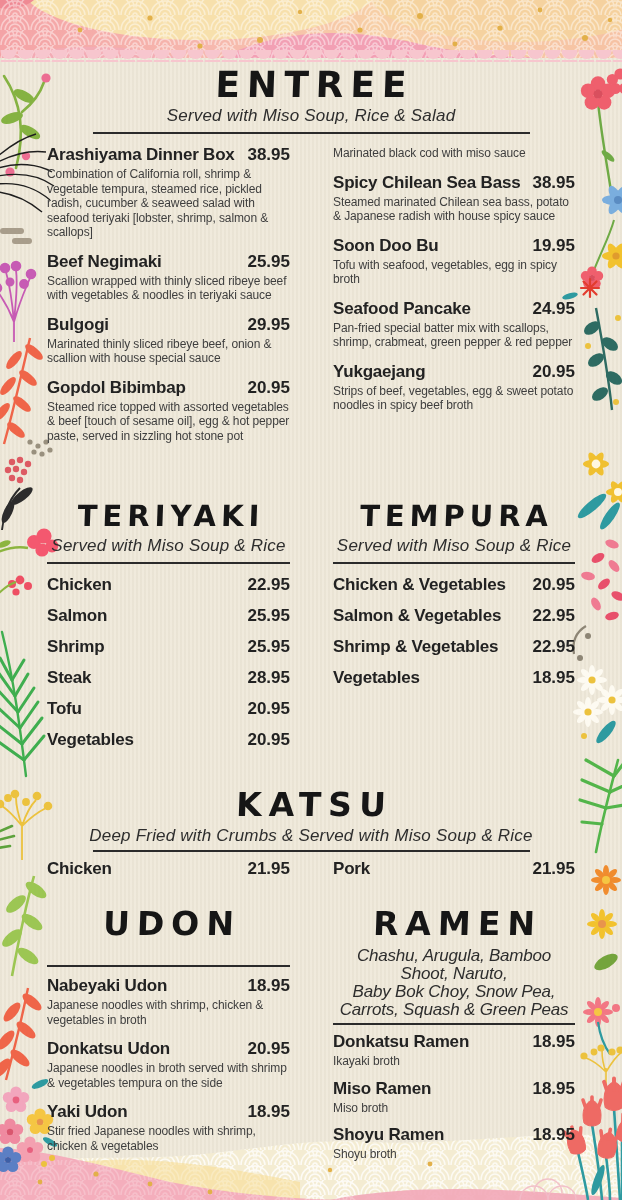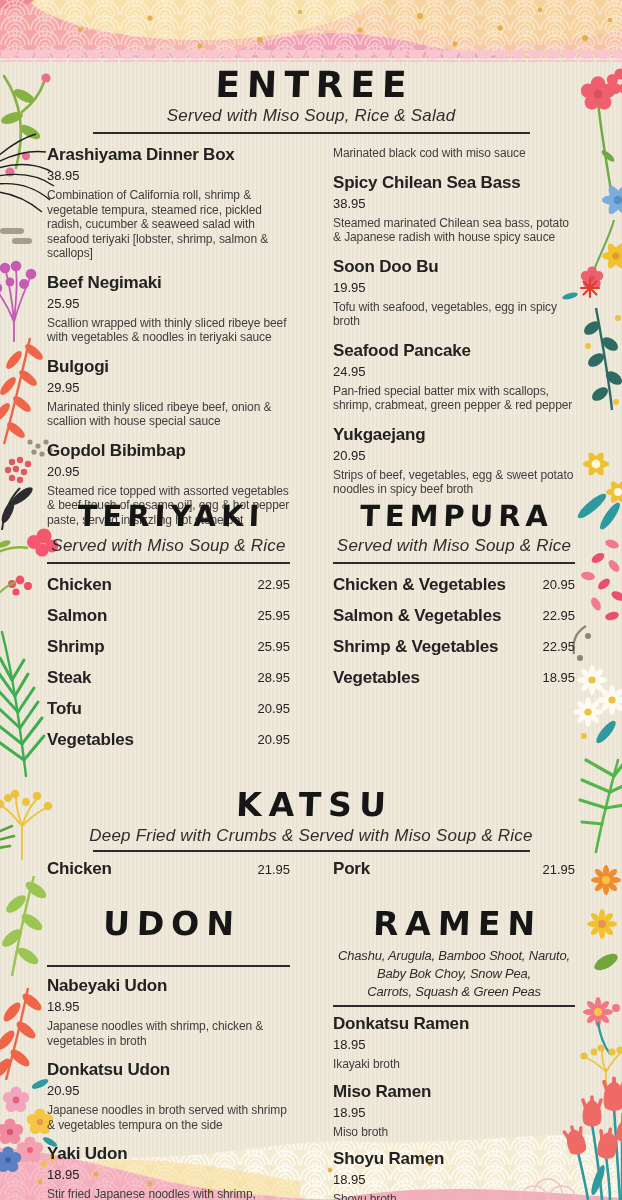--- a/index.html
+++ b/index.html
@@ -13,29 +13,29 @@
   svg.strip{position:absolute;top:60px;height:1140px;}
   svg.strip.left{left:0;}
   svg.strip.right{left:562px;}
   .sec{position:absolute;z-index:5;}
   .brush{font-family:"DejaVu Sans", sans-serif;font-weight:900;text-align:center;
     color:#161616;letter-spacing:7px;text-indent:7px;transform:skewX(-2deg);}
   .t36{font-size:36px;line-height:42px;}
   .t34{font-size:33px;line-height:42px;}
   .t30{font-size:29px;line-height:40px;letter-spacing:5px;text-indent:5px;}
   .subtitle{font-style:italic;font-size:17px;line-height:20px;text-align:center;color:#2d2d2d;letter-spacing:0.2px;}
-  .subtitle.sm{font-size:13px;line-height:18px;letter-spacing:-0.2px;}
+  .subtitle.sm{font-size:17px;line-height:18px;letter-spacing:-0.2px;}
   .divider{height:2px;background:#2b2b2b;}
   .divider.center{width:437px;margin:6px auto 0;}
   .divider.full{width:100%;margin-top:6px;}
   .twocol{display:grid;grid-template-columns:243px 242px;column-gap:43px;margin-top:10px;}
   .item{margin-bottom:11px;}
-  .head{display:flex;justify-content:space-between;align-items:baseline;line-height:21px;flex-direction:column;}
+  .head{display:flex;justify-content:space-between;align-items:baseline;line-height:21px;}
   .name{font-size:17px;font-weight:700;letter-spacing:-0.2px;color:#222;}
-  .price{font-size:13px;font-weight:400;color:#222;}
+  .price{font-size:17px;font-weight:700;color:#222;}
   .desc{font-size:12px;line-height:14.5px;color:#3e3e3e;letter-spacing:-0.1px;margin-top:2px;}
   .rows{margin-top:5px;}
   .row{display:flex;justify-content:space-between;align-items:center;height:31px;}
   .katsu-grid{display:grid;grid-template-columns:243px 242px;column-gap:43px;margin-top:6px;}
   .krow{display:flex;justify-content:space-between;align-items:center;height:22px;}
   #sec-entree{top:64px;left:47px;width:528px;}
   #sec-teriyaki{top:496px;left:47px;width:243px;}
   #sec-tempura{top:496px;left:333px;width:242px;}
   #sec-katsu{top:784px;left:47px;width:528px;}
   #sec-udon{top:903px;left:47px;width:243px;}

